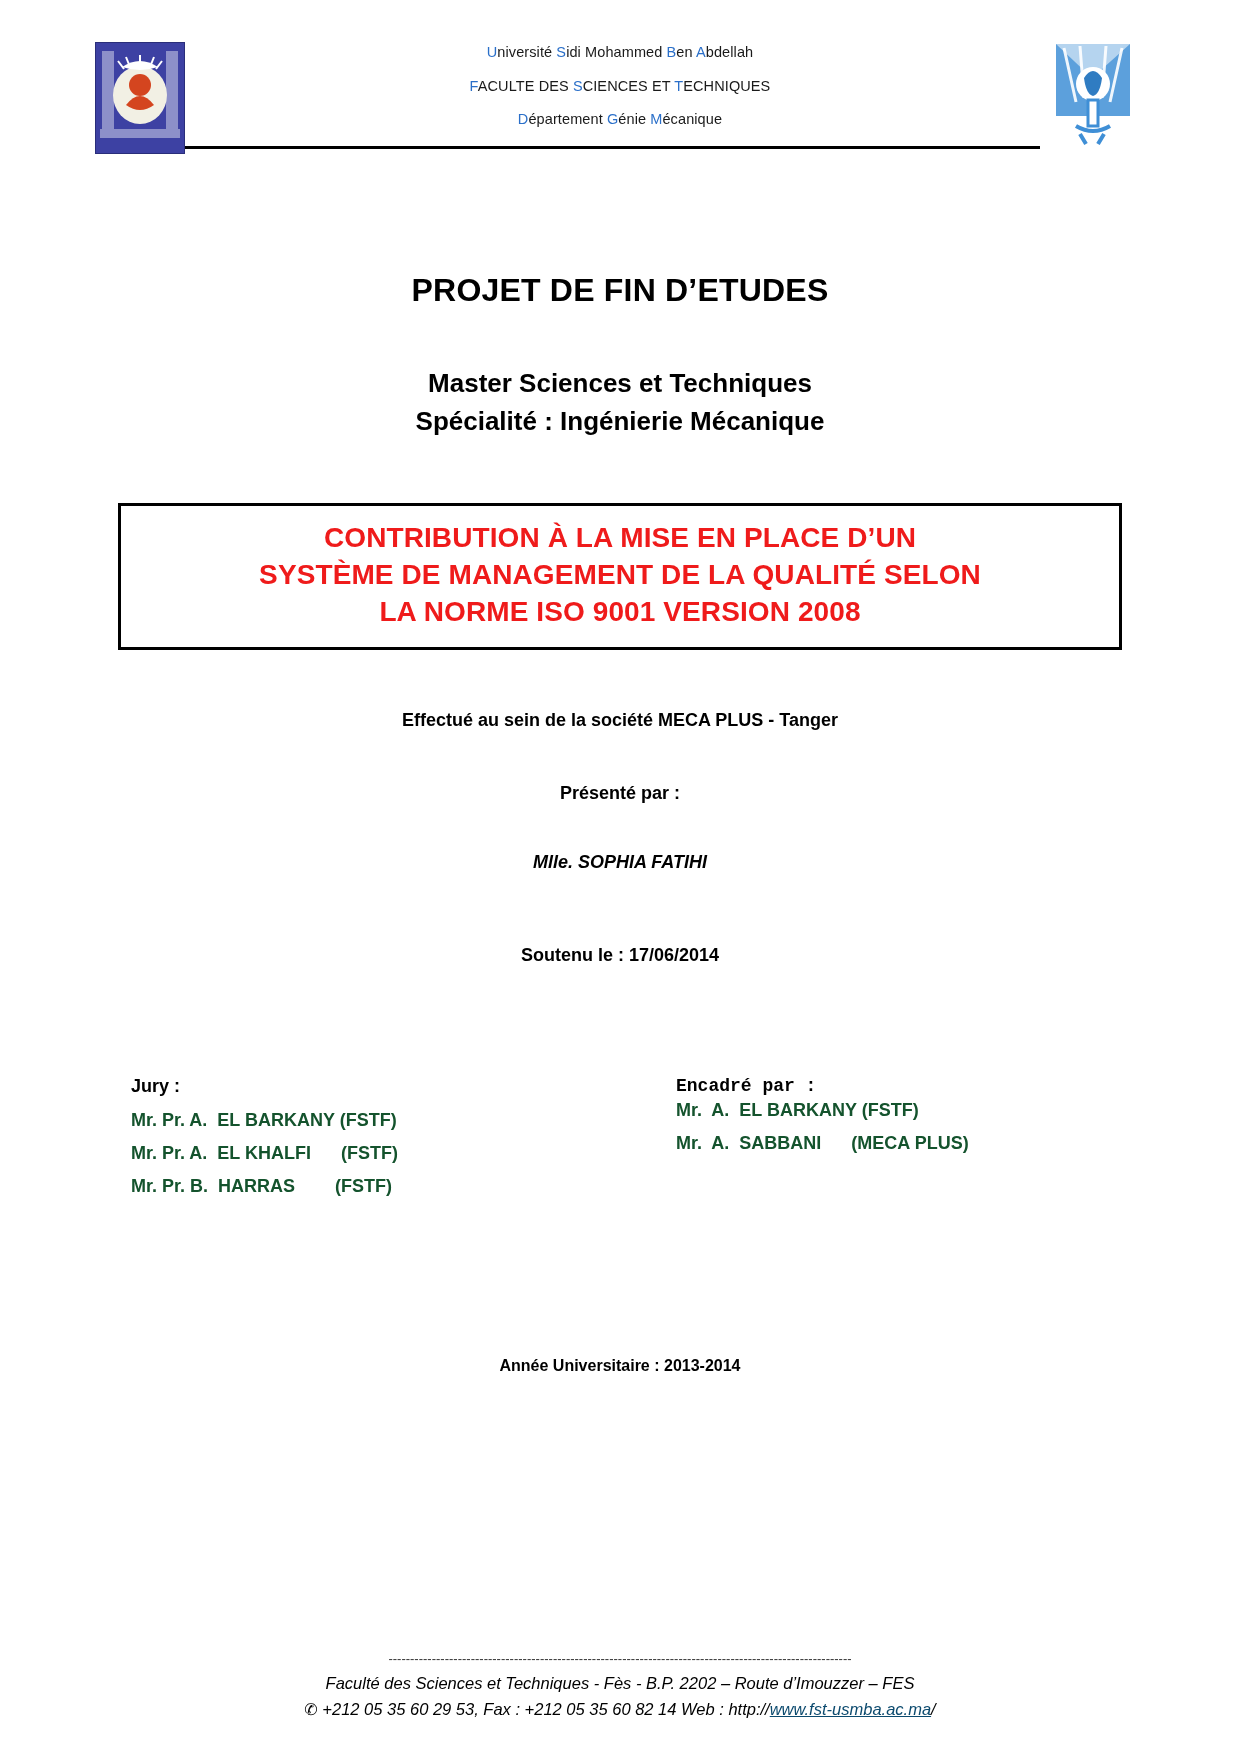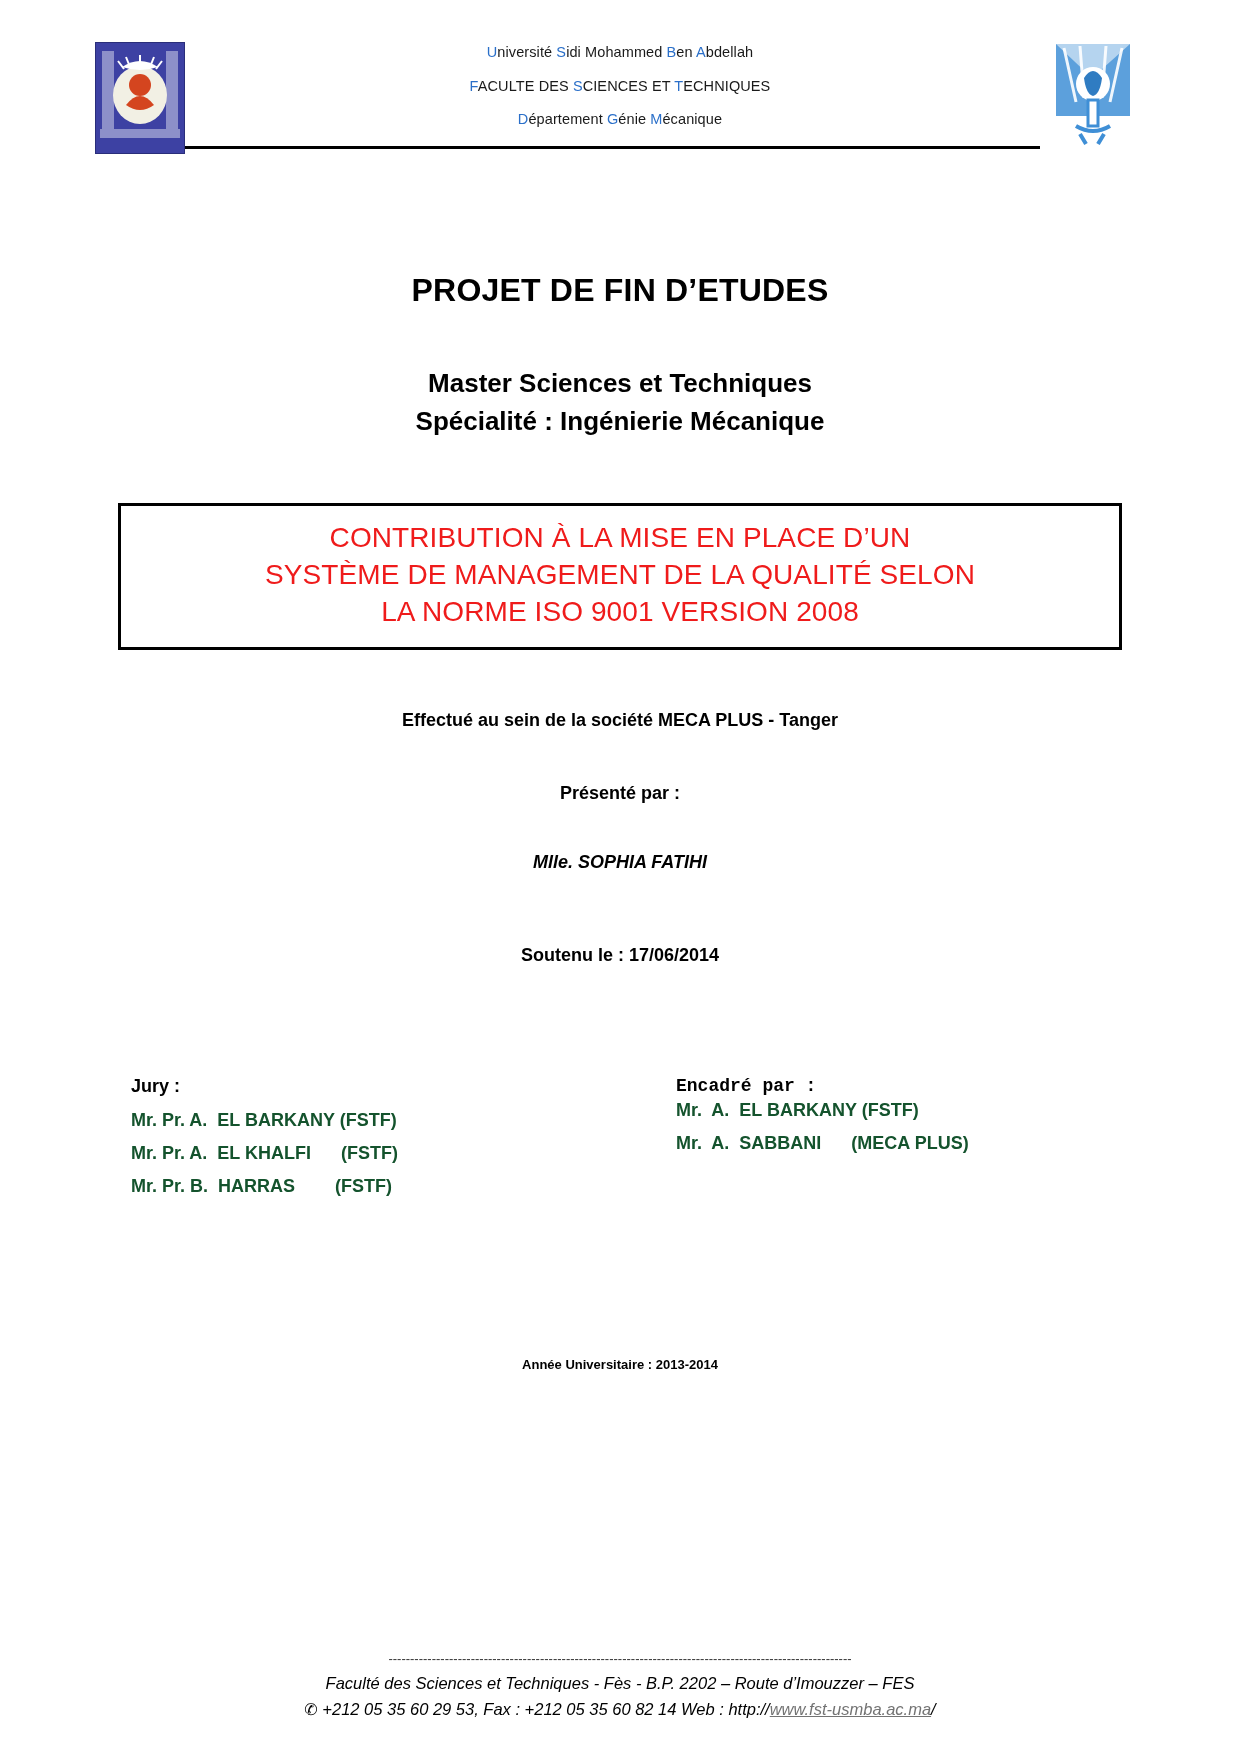--- a/index.html
+++ b/index.html
@@ -85,21 +85,21 @@
   }
 
   .title-box {
     margin: 63px 23px 0 23px;
     border: 3px solid #000000;
     padding: 14px 10px 16px 10px;
     text-align: center;
   }
   .title-box .t {
     color: #ef1b1b;
-    font-weight: normal;
+    font-weight: bold;
     font-size: 28px;
     line-height: 1.32;
     letter-spacing: 0.1px;
   }
 
   .effectue {
     text-align: center;
     font-size: 18px;
     font-weight: bold;
     margin-top: 60px;
@@ -143,21 +143,21 @@
   .person {
     font-size: 18px;
     font-weight: bold;
     color: #14532d;
     margin-bottom: 12px;
     white-space: pre;
   }
 
   .annee {
     text-align: center;
-    font-size: 13px;
+    font-size: 16px;
     font-weight: bold;
     margin-top: 148px;
   }
 
   
   .footer {
     position: absolute;
     left: 95px;
     right: 95px;
     bottom: 36px;
@@ -175,21 +175,21 @@
     font-size: 16.5px;
     font-style: italic;
     margin-bottom: 7px;
   }
   .footer-line2 {
     font-size: 16.5px;
     font-style: italic;
   }
   .phone-glyph { font-style: normal; font-size: 16px; }
   .link {
-    color: #737373;
+    color: #0c4a6e;
     text-decoration: underline;
     font-style: italic;
   }
 </style>
 </head>
 <body>
 
 <div class="page">
 
   <div class="header">

